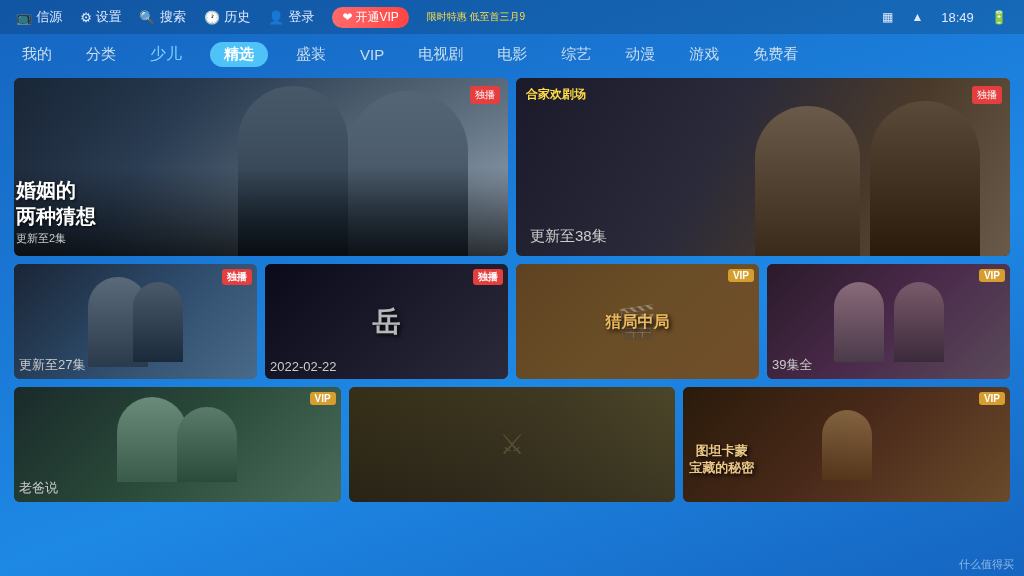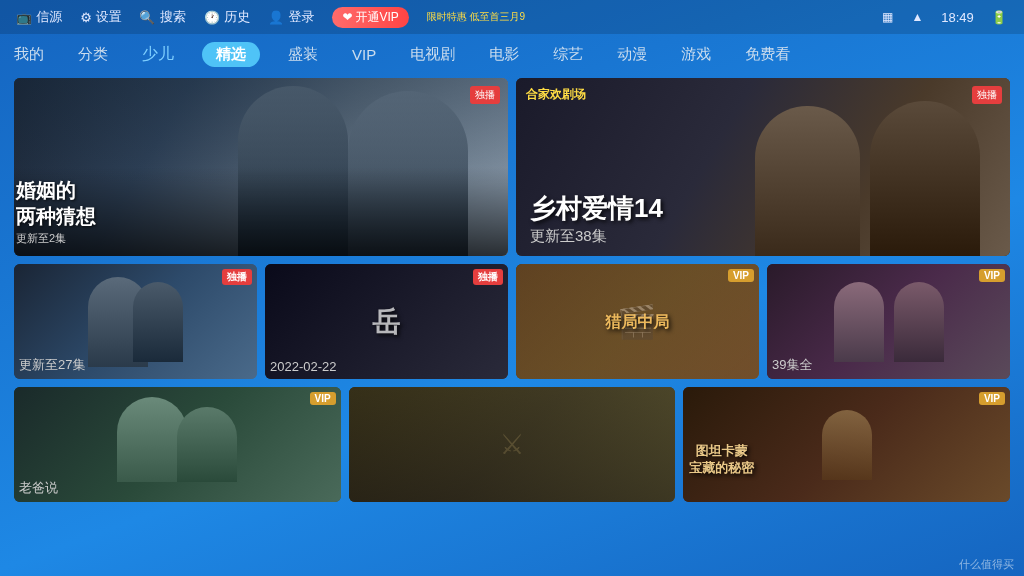--- a/index.html
+++ b/index.html
@@ -55,21 +55,21 @@
       font-size: 13px;
     }
     .wifi-icon {
       color: #e0e8ff;
       font-size: 12px;
     }
     
     .nav-bar {
       display: flex;
       align-items: center;
-      padding: 8px 8px;
+      padding: 8px 16px;
       gap: 22px;
       height: 40px;
     }
     .nav-item {
       color: #cde;
       font-size: 15px;
       cursor: pointer;
       padding: 3px 6px;
       border-radius: 6px;
     }
@@ -292,23 +292,20 @@
 
       <div class="hero-card">
         <div class="hero-card-bg hero2-bg"></div>
         <div class="hero-card-content">
           <div style="position:absolute;bottom:0;left:0;right:0;top:0;background:linear-gradient(120deg,#1a1a2a 0%,#2a2a3a 40%,#4a3a2a 70%,#6a5a4a 100%);"></div>
           <div style="position:absolute;bottom:0;right:30px;width:110px;height:155px;background:linear-gradient(180deg,#5a4a3a,#2a1a0a);border-radius:55px 55px 0 0;"></div>
           <div style="position:absolute;bottom:0;right:150px;width:105px;height:150px;background:linear-gradient(180deg,#6a5a4a,#3a2a1a);border-radius:52px 52px 0 0;"></div>
         </div>
         <div class="exclusive-badge">独播</div>
         <div style="position:absolute;top:8px;left:10px;color:#ffdd44;font-size:12px;font-weight:bold;">合家欢剧场</div>
-        <div style="position:absolute;bottom:30px;left:14px;">
-          <div style="color:#fff;font-size:26px;font-weight:bold;text-shadow:2px 2px 4px rgba(0,0,0,0.9);">乡村爱情14</div>
-        </div>
         <div style="position:absolute;bottom:10px;left:14px;color:#ccc;font-size:15px;">更新至38集</div>
       </div>
     </div>
 
     <div class="cards-row">
       <div class="small-card card-bg-1">
         <div style="position:absolute;inset:0;background:linear-gradient(135deg,#1a2535,#2d4a6a,#4a6a8a);"></div>
         <div style="position:absolute;inset:0;display:flex;align-items:center;justify-content:center;">
           <div style="width:60px;height:90px;background:linear-gradient(180deg,#5a6a7a,#2a3a4a);border-radius:30px 30px 0 0;"></div>
           <div style="width:50px;height:80px;background:linear-gradient(180deg,#4a5a6a,#1a2a3a);border-radius:25px 25px 0 0;margin-left:-15px;"></div>

